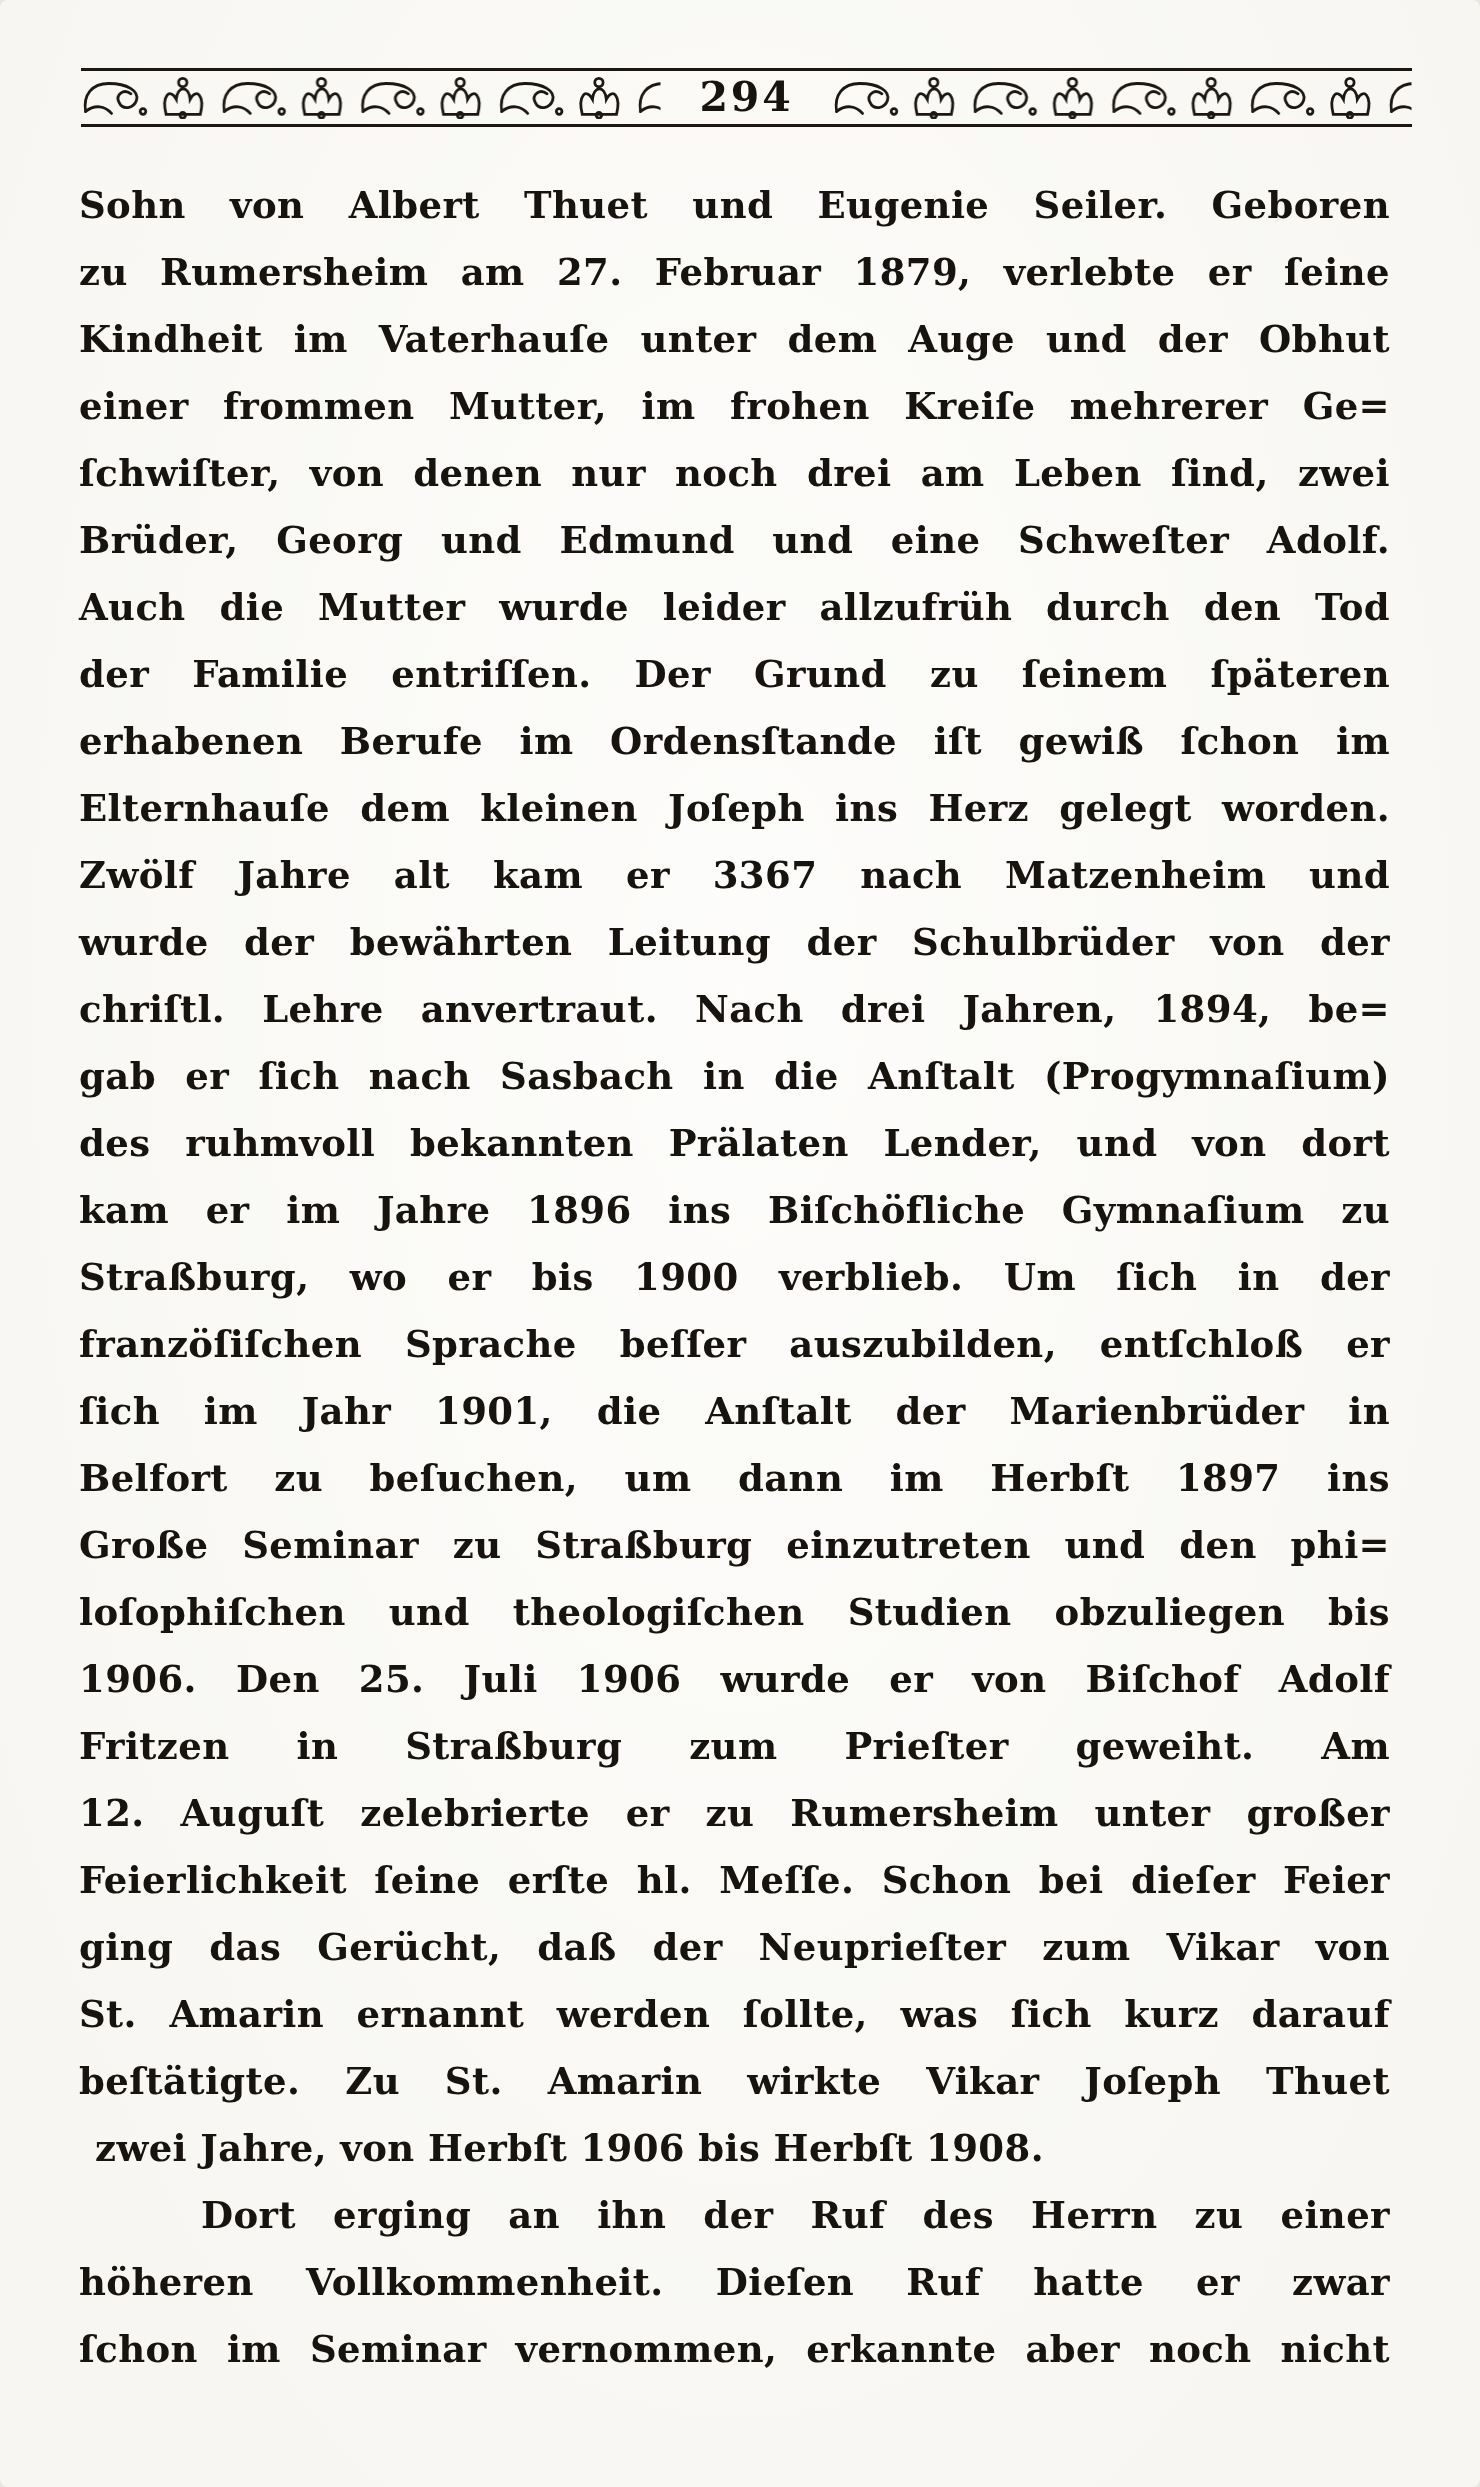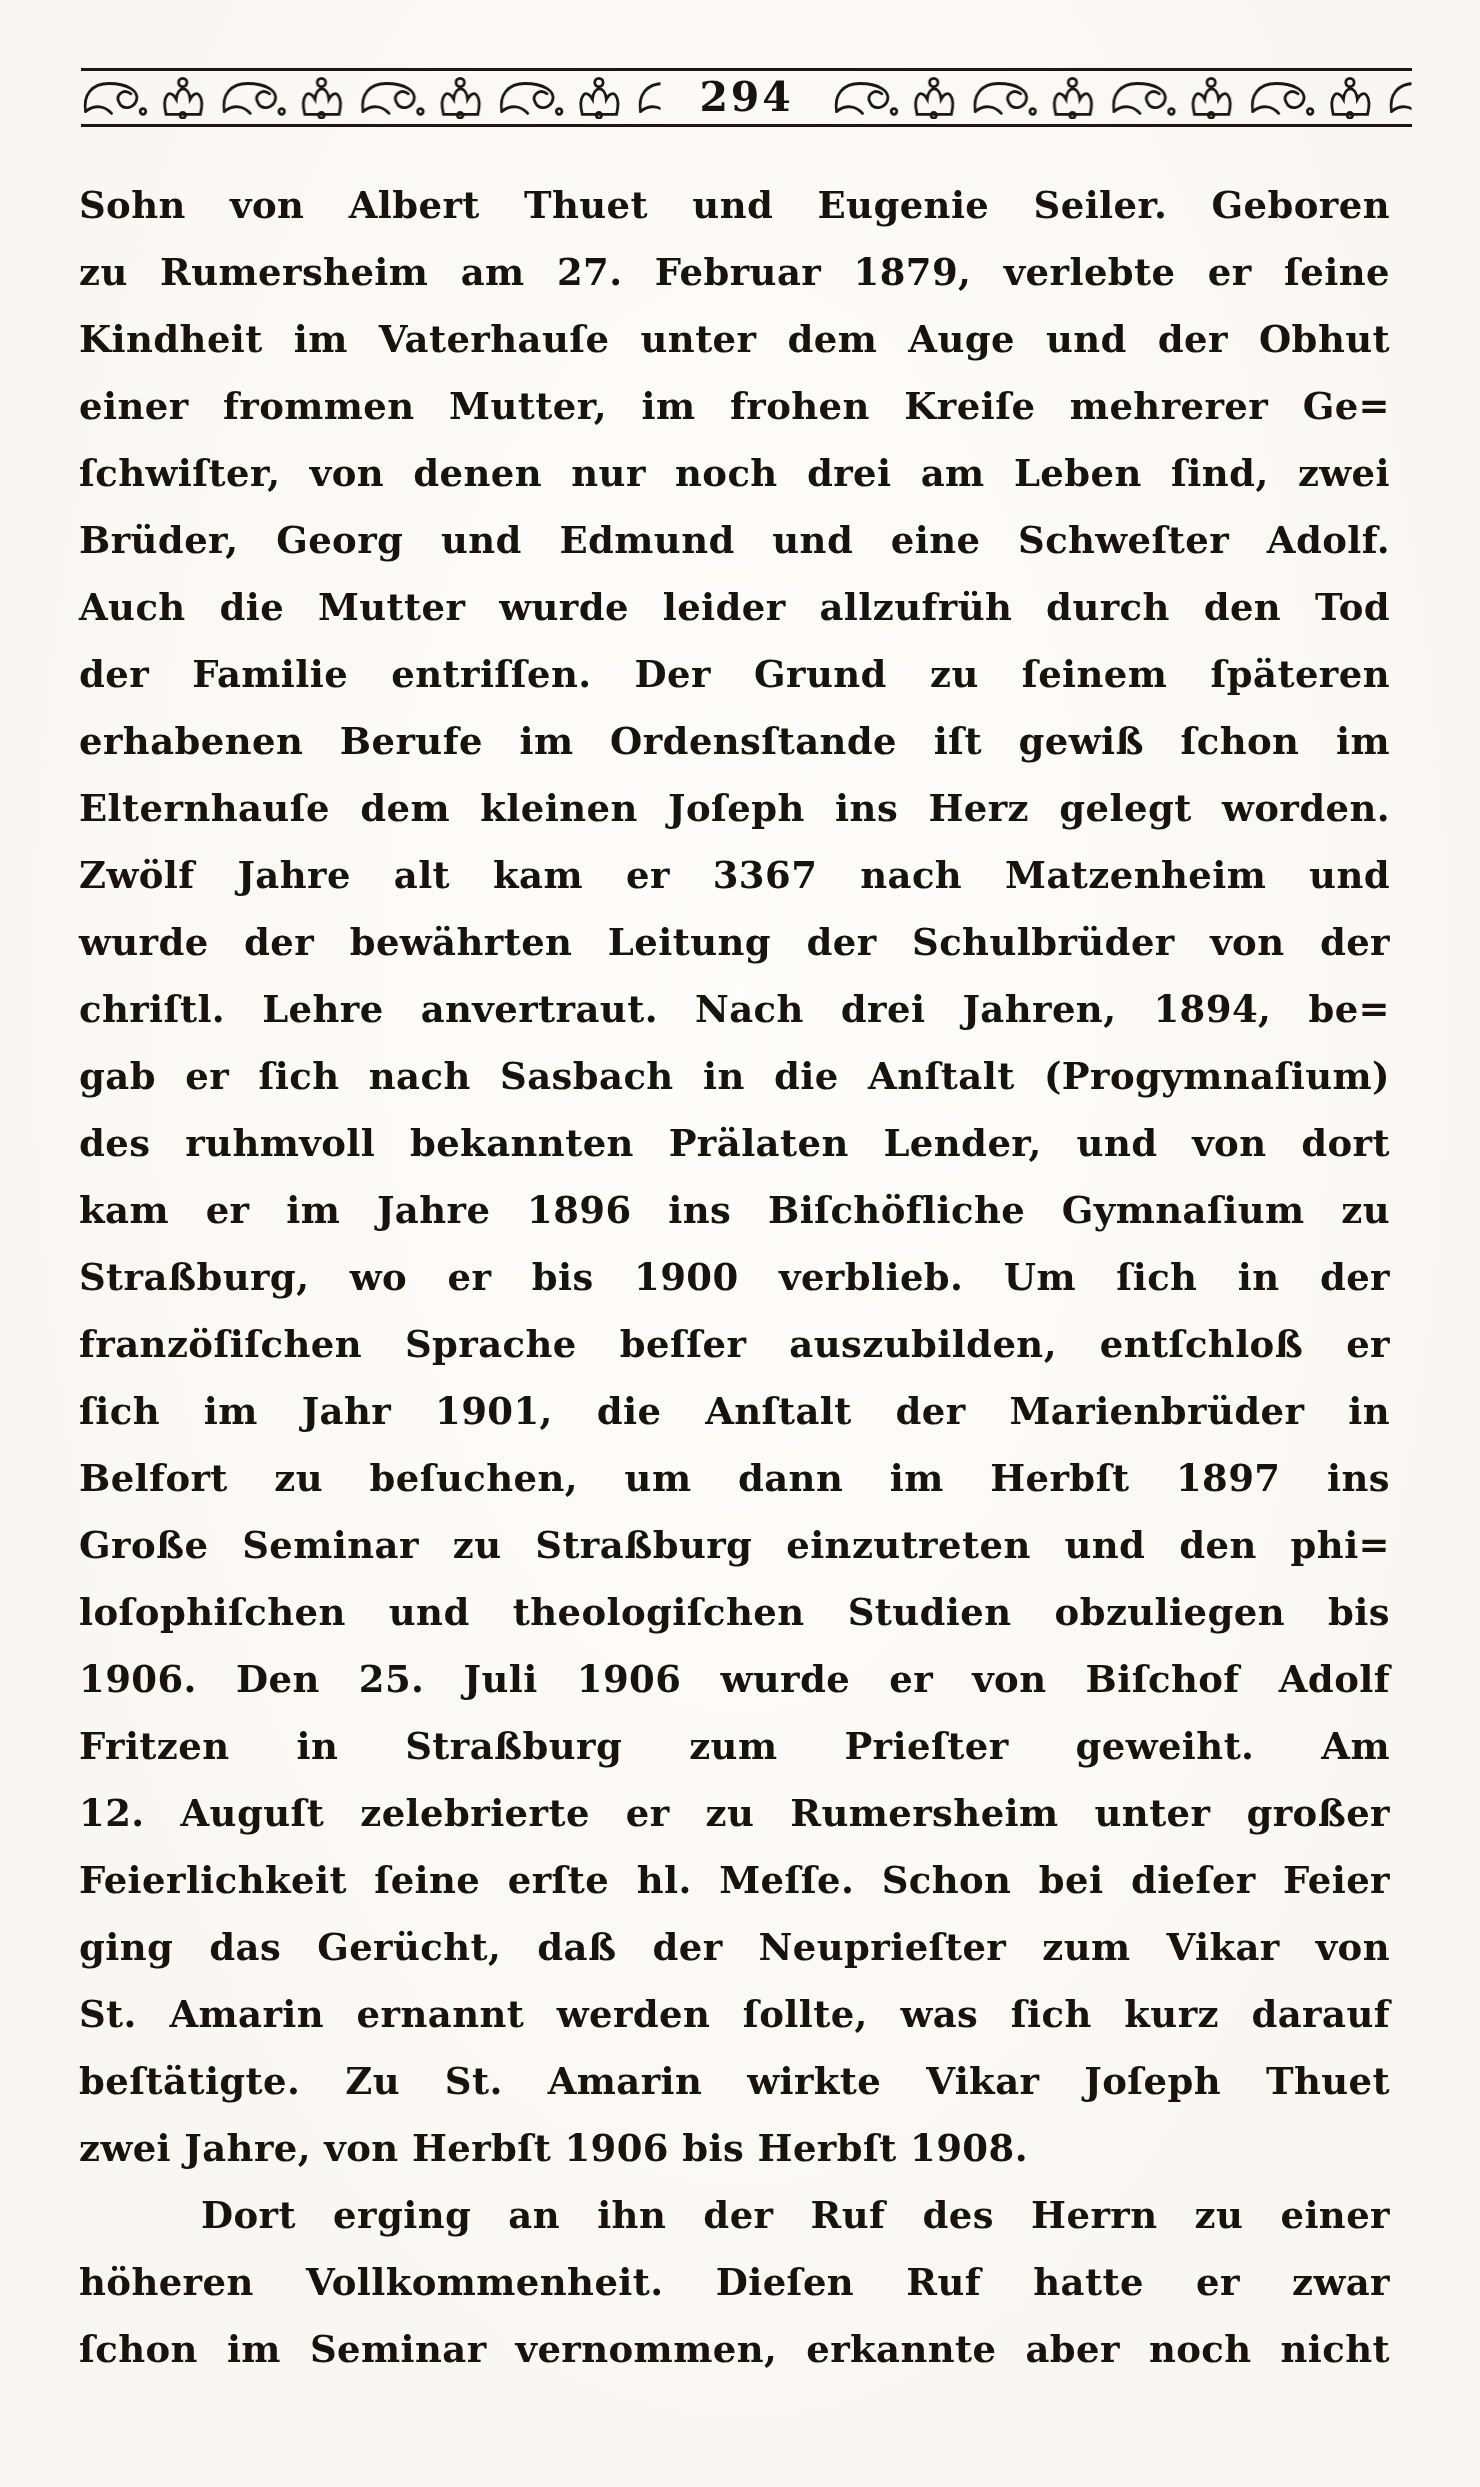--- a/index.html
+++ b/index.html
@@ -11,20 +11,21 @@
     position: relative;
     width: 1480px;
     height: 2487px;
     margin: 0 auto;
     background:
       radial-gradient(ellipse at 50% 40%, rgba(255,255,255,0.55), rgba(0,0,0,0.015) 85%),
       #fbfaf6;
     color: #17130e;
     font-family: "DejaVu Serif", serif;
     overflow: hidden;
+    border-radius: 8px;
   }
   
   .header {
     position: absolute;
     left: 81px;
     right: 68px;
     top: 68px;
   }
   .header-band {
     display: flex;
@@ -55,21 +56,21 @@
     font-size: 37px;
     font-weight: bold;
     line-height: 67px;
     letter-spacing: 0.4px;
   }
   .paragraph { margin: 0; }
   .line {
     text-align: justify;
     text-align-last: justify;
   }
-  .line.no-justify { text-align-last: left; }
+  .line.no-justify { text-align-last: left; margin-left: 16px; }
   .line.indent { padding-left: 122px; }
 </style>
 </head>
 <body>
 
 <div class="page">
 
   <div class="header">
     <div class="header-band">
 

